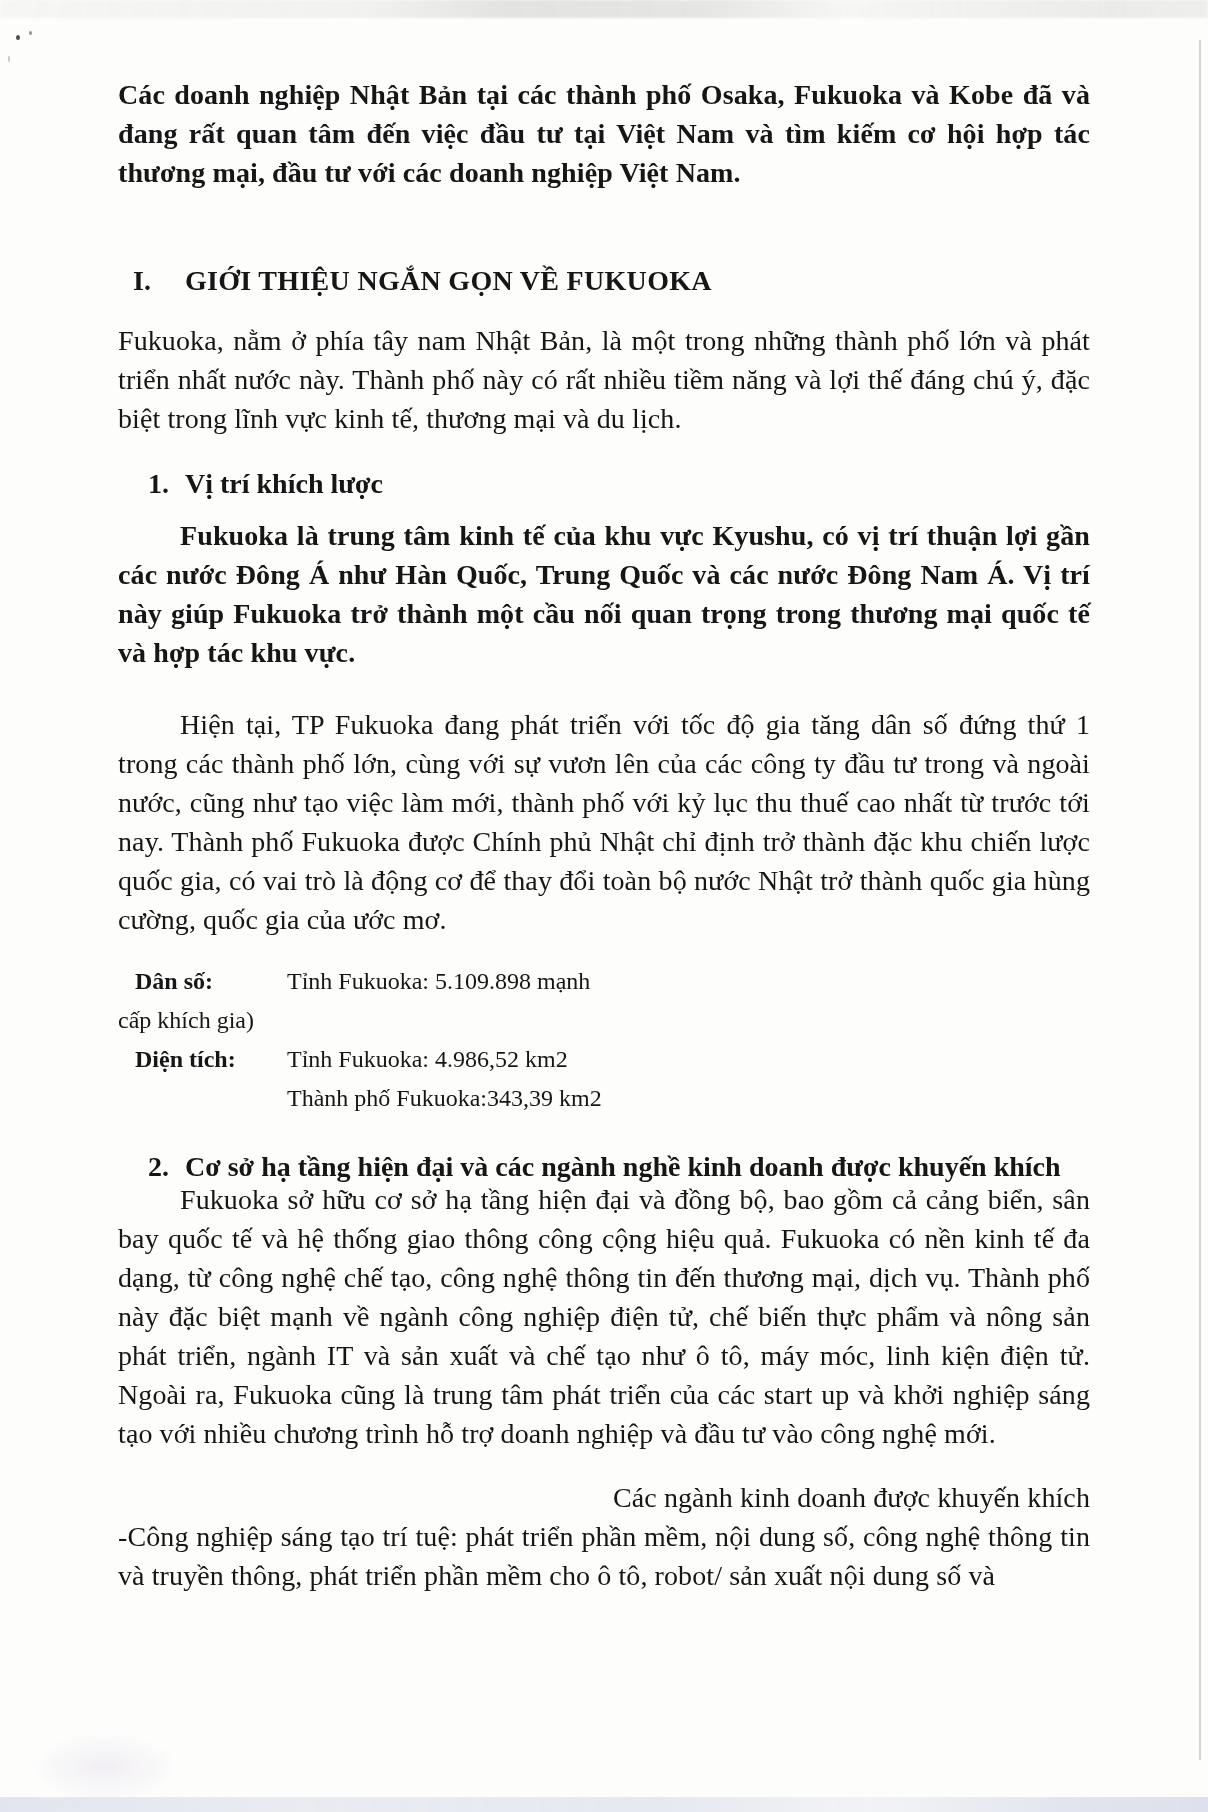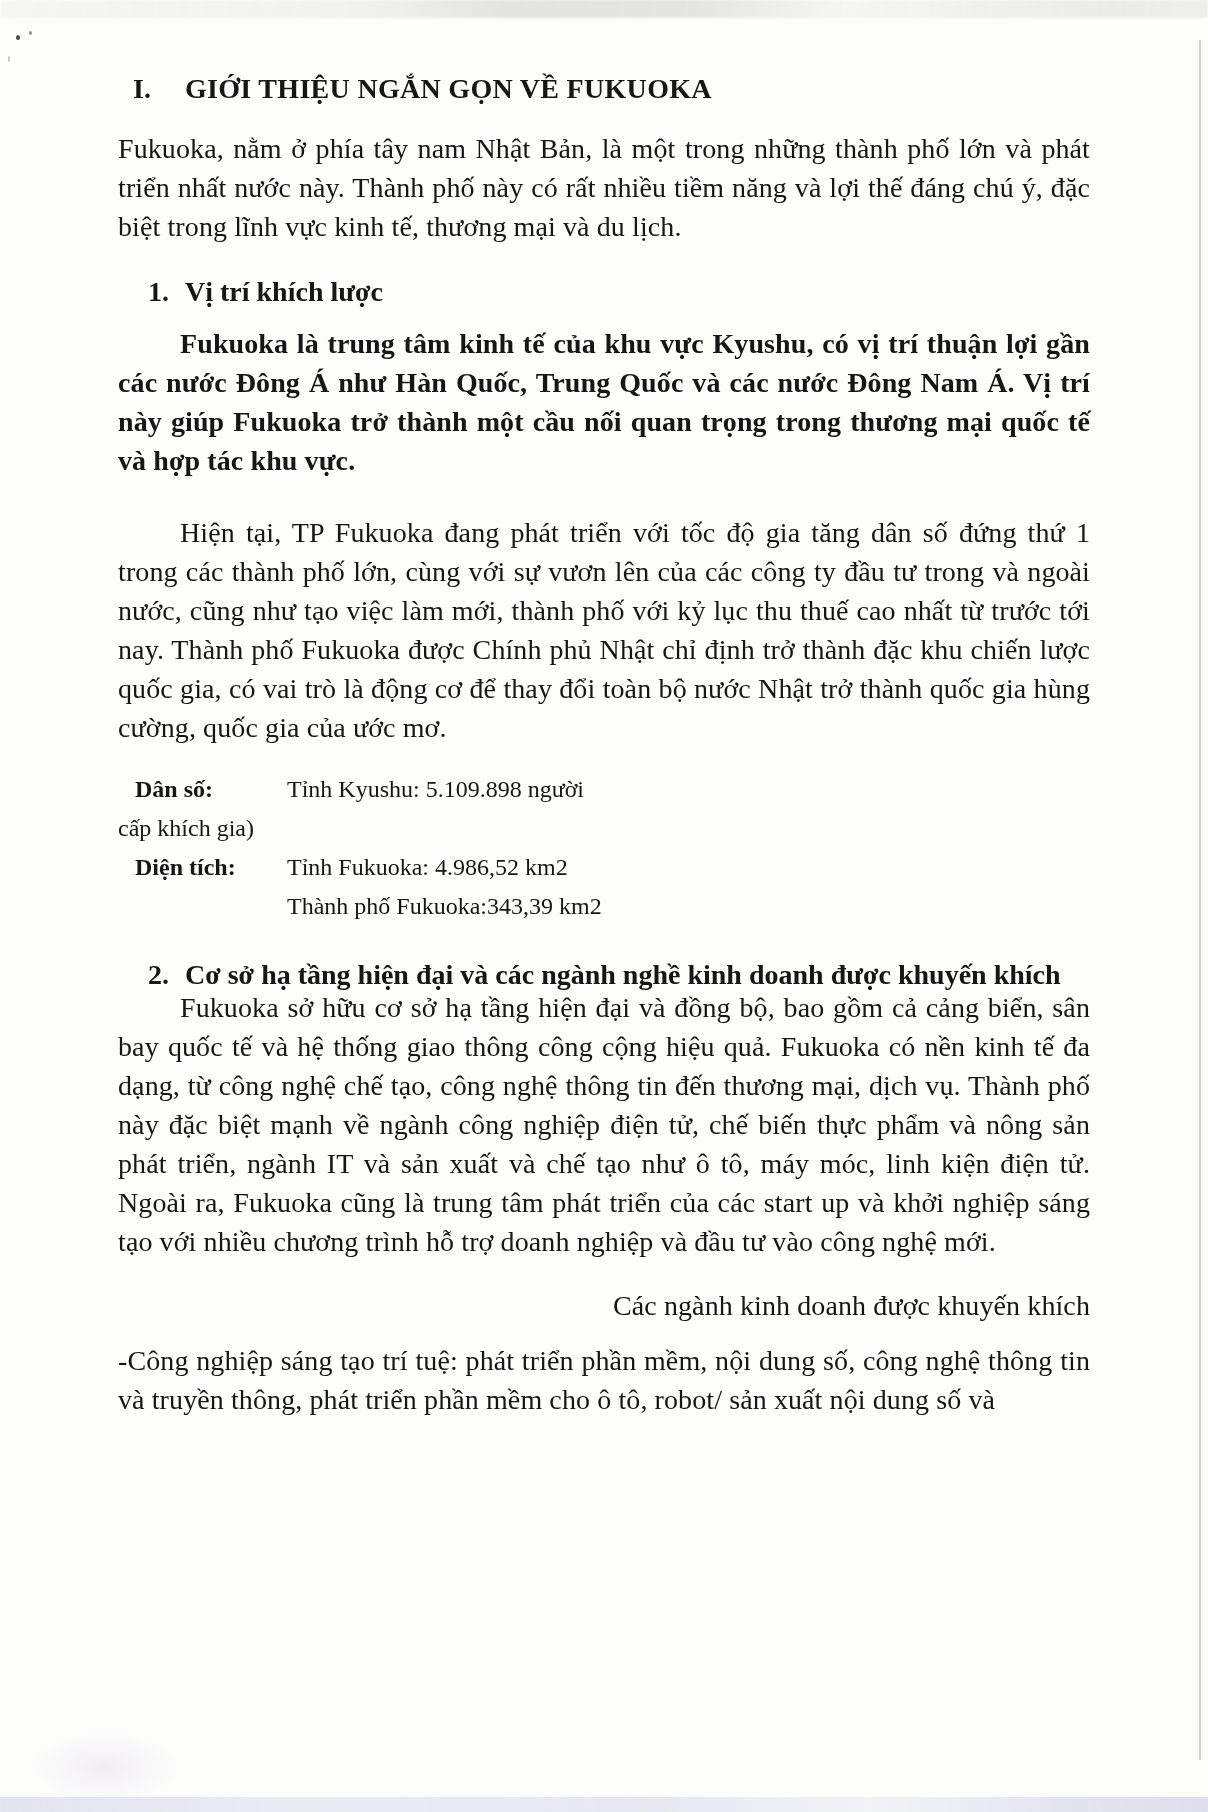--- a/index.html
+++ b/index.html
@@ -66,58 +66,59 @@
   .heading-2.h2b { margin-top:29px; margin-bottom:-6px; }
   .heading-2.h2b .title { text-align:justify; }
   .p.para-location { margin-top:13px;font-weight:bold; }
   .p.para-growth { margin-top:33px; }
   .stats { margin-top:23px; font-size:24px; line-height:39px; }
   .stat-row { display:flex; padding-left:17px; }
   .stat-label { width:152px; flex-shrink:0; font-weight:bold; }
   .stat-value { flex:1; }
   .stat-wrap {  }
   .p.list-intro { margin-top:25px; text-indent:62px; text-align:right; }
-  .p.bullet { margin-top:16px; }
+  .p.bullet { margin-top:0; }
 </style>
 </head>
 <body>
 
 <div class="page">
 
   <div class="top-smudge"></div>
   <div class="ink-dot-1"></div>
   <div class="ink-dot-2"></div>
   <div class="ink-dot-3"></div>
   <div class="scan-line"></div>
   <div class="corner-smudge"></div>
   <div class="bottom-smudge"></div>
 
   <div class="content">
 
+    <p class="p bold intro">Các doanh nghiệp Nhật Bản tại các thành phố Osaka, Fukuoka và Kobe đã và đang rất quan tâm đến việc đầu tư tại Việt Nam và tìm kiếm cơ hội hợp tác thương mại, đầu tư với các doanh nghiệp Việt Nam.</p>
 
     <div class="heading-1">
       <span class="num">I.</span>
       <span class="title">GIỚI THIỆU NGẮN GỌN VỀ FUKUOKA</span>
     </div>
 
     <p class="p lead">Fukuoka, nằm ở phía tây nam Nhật Bản, là một trong những thành phố lớn và phát triển nhất nước này. Thành phố này có rất nhiều tiềm năng và lợi thế đáng chú ý, đặc biệt trong lĩnh vực kinh tế, thương mại và du lịch.</p>
 
     <div class="heading-2 h2a">
       <span class="num">1.</span>
       <span class="title">Vị trí khích lược</span>
     </div>
 
     <p class="p indent para-location">Fukuoka là trung tâm kinh tế của khu vực Kyushu, có vị trí thuận lợi gần các nước Đông Á như Hàn Quốc, Trung Quốc và các nước Đông Nam Á. Vị trí này giúp Fukuoka trở thành một cầu nối quan trọng trong thương mại quốc tế và hợp tác khu vực.</p>
 
     <p class="p indent para-growth">Hiện tại, TP Fukuoka đang phát triển với tốc độ gia tăng dân số đứng thứ 1 trong các thành phố lớn, cùng với sự vươn lên của các công ty đầu tư trong và ngoài nước, cũng như tạo việc làm mới, thành phố với kỷ lục thu thuế cao nhất từ trước tới nay. Thành phố Fukuoka được Chính phủ Nhật chỉ định trở thành đặc khu chiến lược quốc gia, có vai trò là động cơ để thay đổi toàn bộ nước Nhật trở thành quốc gia hùng cường, quốc gia của ước mơ.</p>
 
     <div class="stats">
       <div class="stat-row">
         <span class="stat-label">Dân số:</span>
-        <span class="stat-value">Tỉnh Kyushu: 5.109.898 người</span>
+        <span class="stat-value">Tỉnh Fukuoka: 5.109.898 mạnh</span>
       </div>
       <div class="stat-wrap">cấp khích gia)</div>
       <div class="stat-row">
         <span class="stat-label">Diện tích:</span>
         <span class="stat-value">Tỉnh Fukuoka: 4.986,52 km2</span>
       </div>
       <div class="stat-row">
         <span class="stat-label"></span>
         <span class="stat-value">Thành phố Fukuoka:343,39 km2</span>
       </div>

